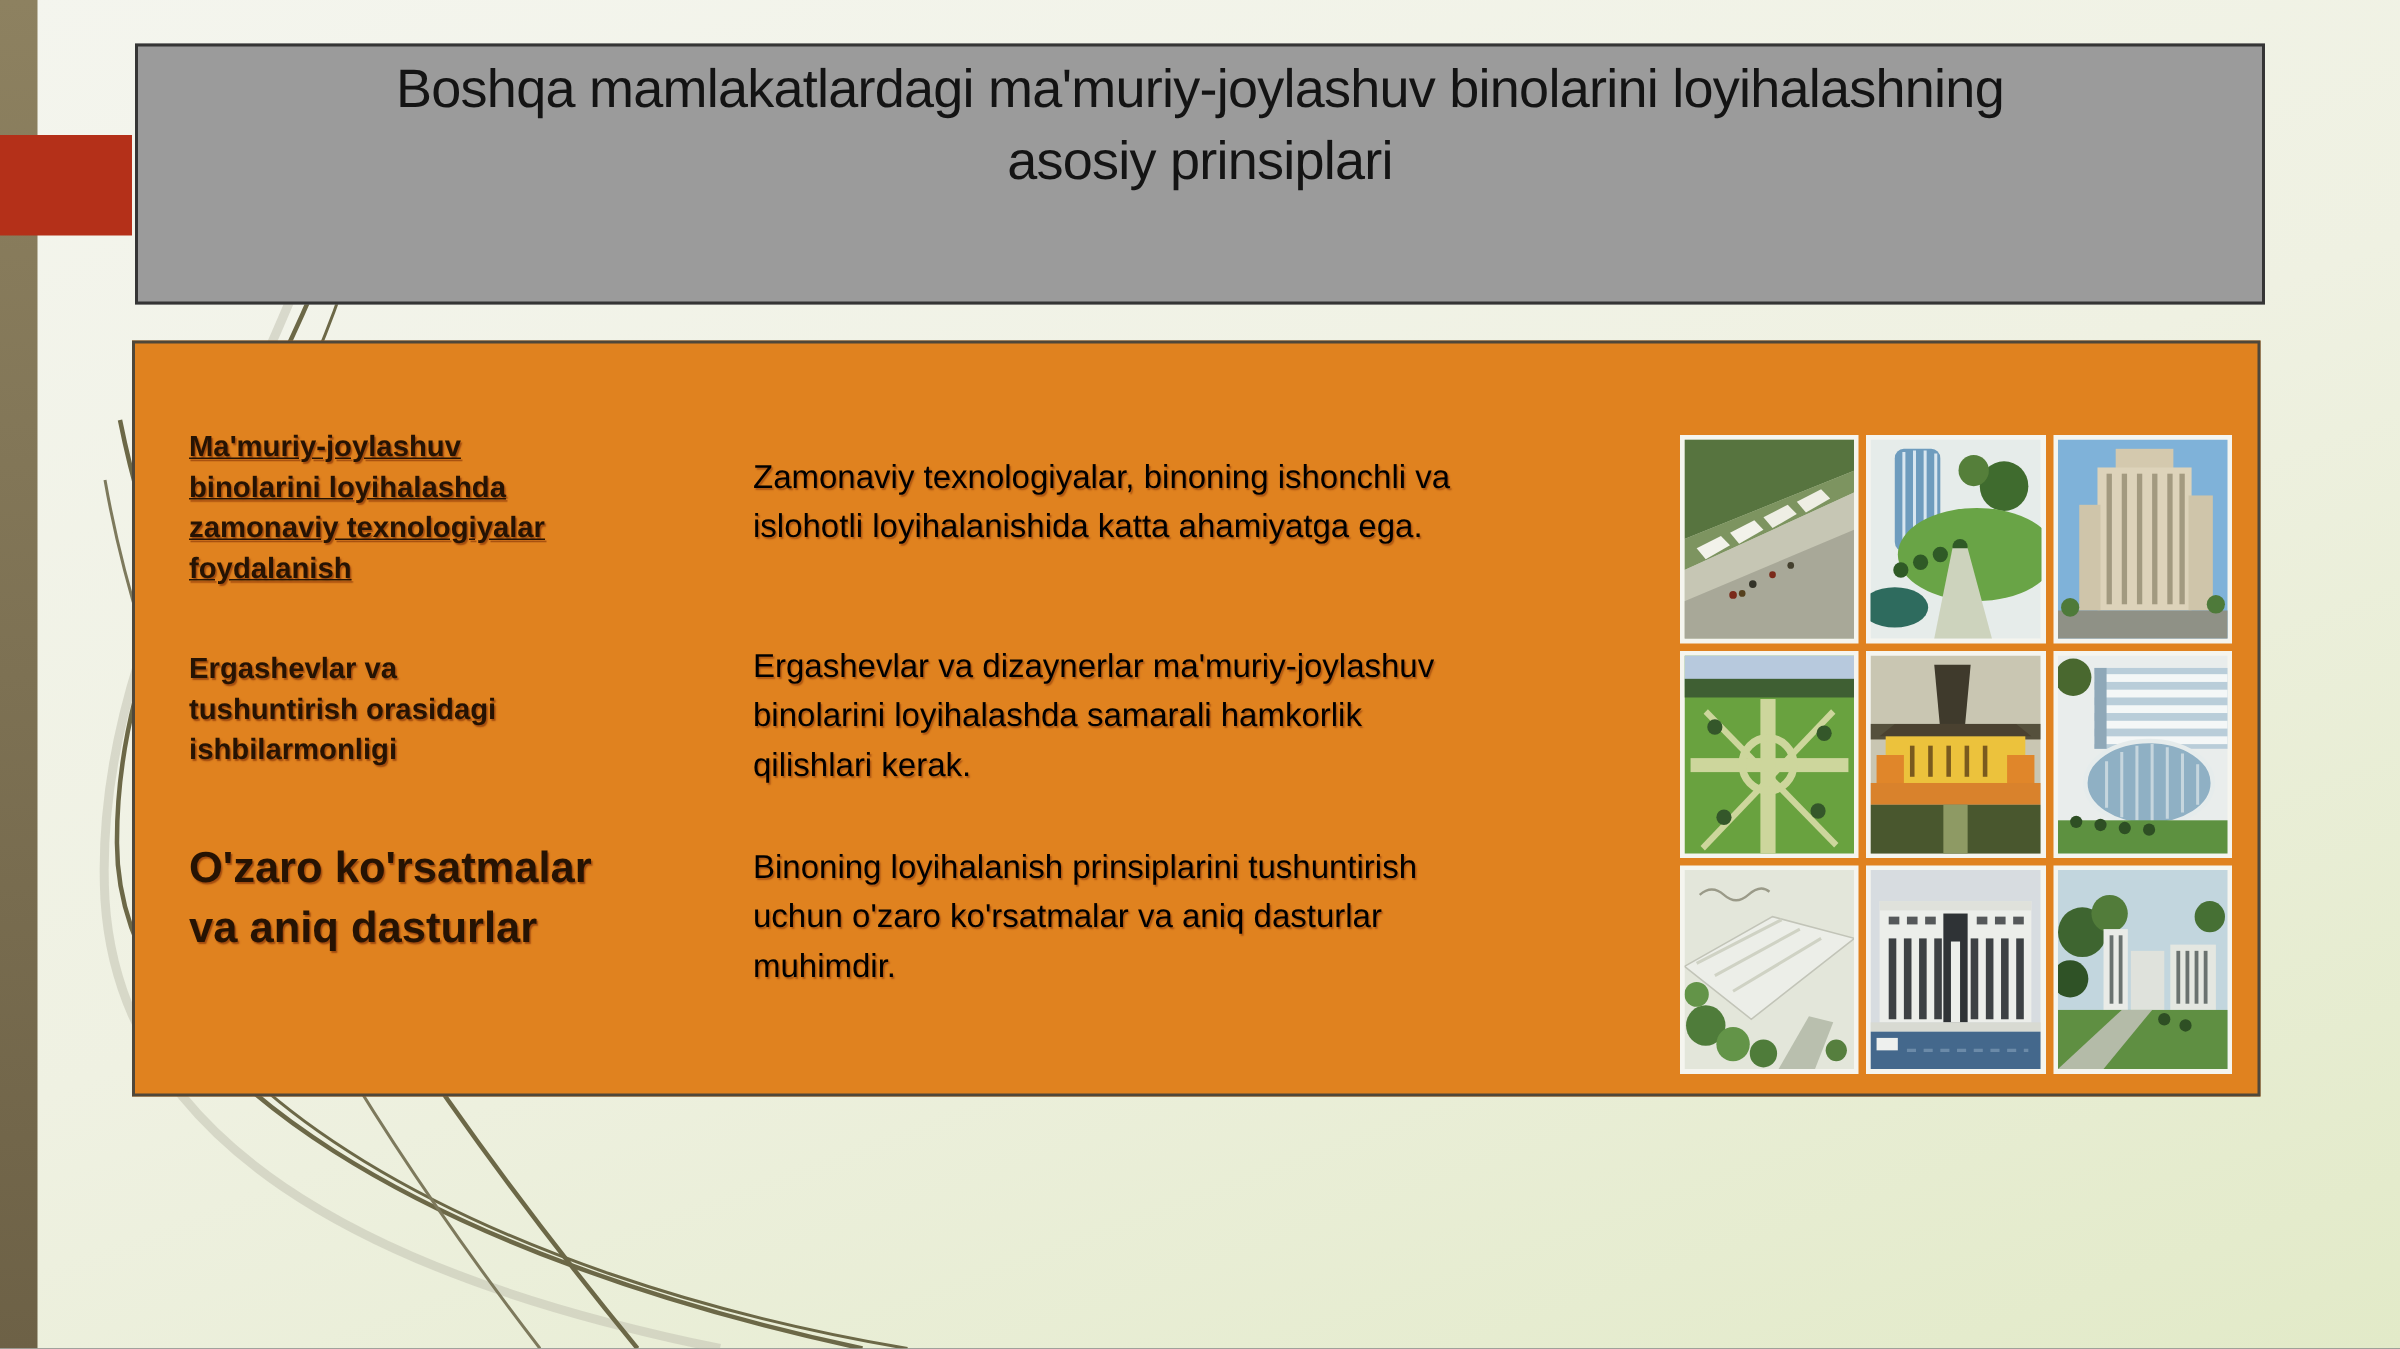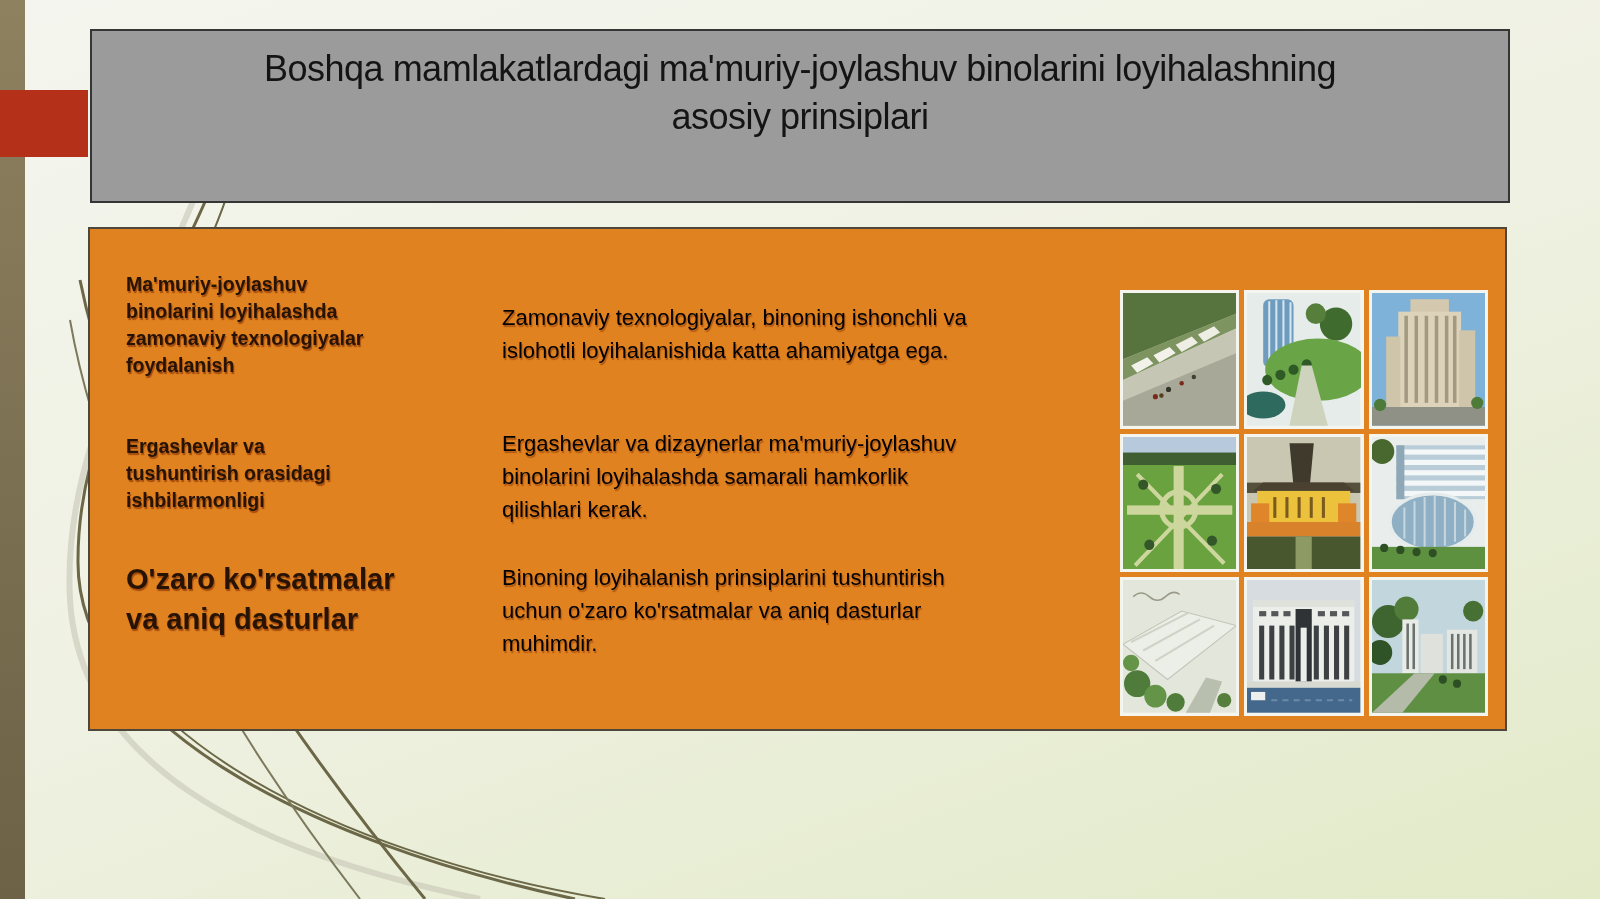--- a/index.html
+++ b/index.html
@@ -13,33 +13,33 @@
     background:linear-gradient(#8d8160,#6d6146);z-index:3;}
   
   .red-block{position:absolute;left:0;top:90px;width:88px;height:67px;background:#b43019;z-index:3;}
   
   .swoosh{position:absolute;left:0;top:0;z-index:1;}
   
   .title-box{
     position:absolute;left:90px;top:29px;width:1420px;height:174px;box-sizing:border-box;
     background:#9b9b9b;border:2px solid #353535;z-index:4;
     color:#141414;font-size:36px;line-height:1.34;text-align:center;
-    padding-top:14px;white-space:pre-line;letter-spacing:-0.5px;
+    padding-top:4px;white-space:pre-line;letter-spacing:-0.5px;
   }
   
   .content-box{
     position:absolute;left:88px;top:227px;width:1419px;height:504px;box-sizing:border-box;
     background:#e0821f;border:2px solid#4f473a;z-index:4;
   }
   .label{
     position:absolute;left:36px;width:300px;color:#261303;font-weight:bold;
     font-size:19.5px;line-height:1.38;white-space:pre-line;
     text-shadow:1px 1.5px 1px rgba(110,30,0,.55);
   }
-  .label-1{top:42px;}
+  .label-1{top:56px;text-decoration:underline;}
   .label-2{top:204px;}
   .label-3{top:330px;font-size:29px;}
   .desc{
     position:absolute;left:412px;width:590px;color:#000000;
     font-size:22px;line-height:1.5;white-space:pre-line;
     text-shadow:1px 1.5px 1px rgba(110,30,0,.45);
   }
   .desc-1{top:72px;}
   .desc-2{top:198px;}
   .desc-3{top:332px;}

